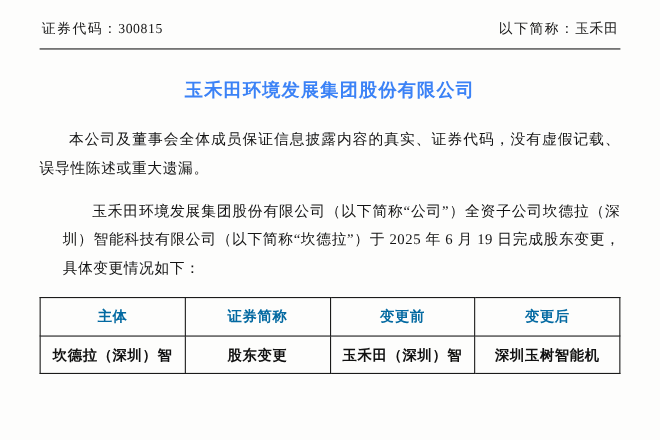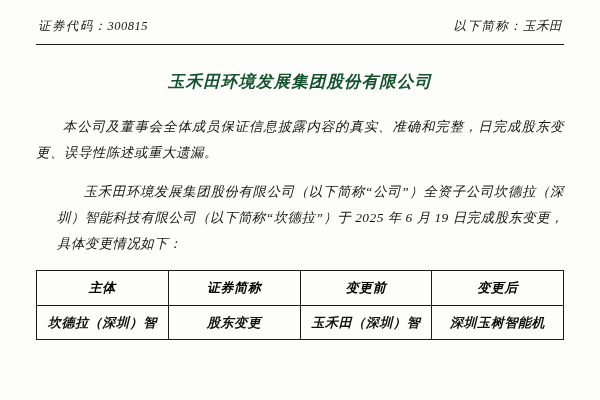--- a/index.html
+++ b/index.html
@@ -14,21 +14,20 @@
     color: #111111;
     overflow: hidden;
   }
   .page {
     position: relative;
     width: 600px;
     height: 400px;
     box-sizing: border-box;
     padding: 18px 36px 0 36px;
     background: #fdfdfc;
-    font-style: italic;
   }
   .header-row {
     display: flex;
     justify-content: space-between;
     align-items: baseline;
     font-size: 12.5px;
     letter-spacing: 0.3px;
     color: #161616;
     padding: 0 2px;
   }
@@ -48,21 +47,21 @@
   }
   .title-block {
     margin-top: 22px;
     text-align: center;
   }
   .title-line {
     font-size: 16.5px;
     font-weight: bold;
     letter-spacing: 1.1px;
     line-height: 1.85;
-    color: #14532d;
+    color: #3b82f6;
   }
   .para {
     margin-top: 16px;
     font-size: 13.4px;
     line-height: 1.95;
     text-align: justify;
     letter-spacing: 0.6px;
     color: #131313;
     text-indent: 2em;
   }
@@ -97,21 +96,21 @@
     border: 1.2px solid #1b1b1b;
     text-align: center;
     vertical-align: middle;
     font-size: 13px;
     letter-spacing: 0.6px;
     padding: 7px 4px;
     line-height: 1.5;
   }
   table.change-table th {
     font-weight: bold;
-    color: #000000;
+    color: #0369a1;
   }
   table.change-table td {
     font-weight: bold;
     color: #111111;
   }
   td.cell-blue {
     color: #1f4fb5;
   }
   .clip-bottom {
     position: absolute;
@@ -134,21 +133,21 @@
       <span class="label">以下简称：</span><span class="value">玉禾田</span>
     </div>
   </div>
 
   <hr class="rule">
 
   <div class="title-block">
     <div class="title-line">玉禾田环境发展集团股份有限公司</div>
   </div>
 
-  <div class="para">本公司及董事会全体成员保证信息披露内容的真实、准确和完整，日完成股东变更、误导性陈述或重大遗漏。</div>
+  <div class="para">本公司及董事会全体成员保证信息披露内容的真实、证券代码，没有虚假记载、误导性陈述或重大遗漏。</div>
 
 
   <div class="body-para">玉禾田环境发展集团股份有限公司（以下简称“公司”）全资子公司坎德拉（深圳）智能科技有限公司（以下简称“坎德拉”）于 2025 年 6 月 19 日完成股东变更，具体变更情况如下：</div>
 
   <div class="table-wrap">
     <table class="change-table">
       <thead>
         <tr>
           <th>主体</th>
           <th>证券简称</th>

